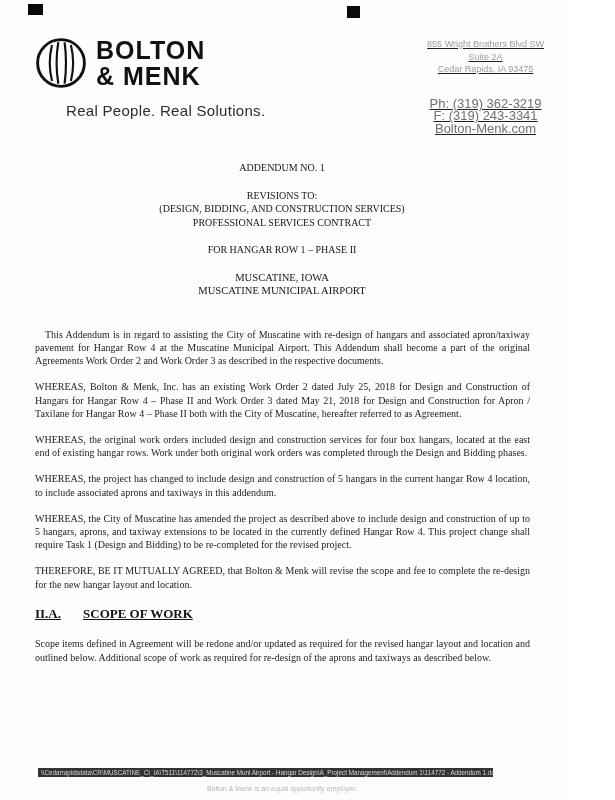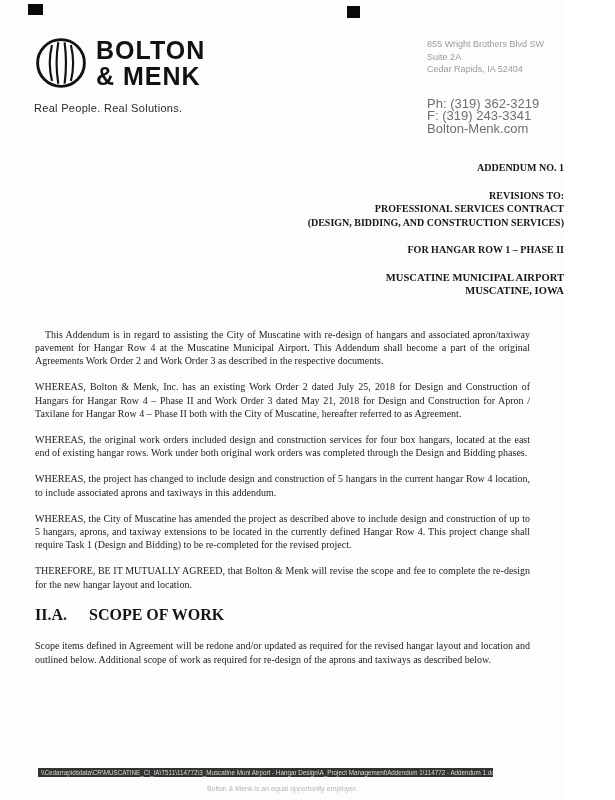--- a/index.html
+++ b/index.html
@@ -22,46 +22,47 @@
   
   .header {
     display: flex;
     justify-content: space-between;
     padding: 36px 20px 0 34px;
   }
   .brand { font-family: "Liberation Sans", sans-serif; }
   .brand-row { display: flex; align-items: center; gap: 8px; }
   .logo-mark { width: 54px; height: 54px; flex: 0 0 auto; }
   .brand-name { font-weight: bold; color: #111; line-height: 26px; font-size: 25px; letter-spacing: 1px; }
-  .tagline { margin-top: 12px; font-size: 11px; color: #2c2c2c; letter-spacing: 0.3px; }
-  .contact { text-align: left; font-family: "Liberation Sans", sans-serif; padding-top: 2px; }
+  .tagline { margin-top: 12px; font-size: 15px; color: #2c2c2c; letter-spacing: 0.3px; margin-left: 32px; }
+  .contact { text-align: center; font-family: "Liberation Sans", sans-serif; padding-top: 2px; text-decoration: underline; }
   .contact .addr { color: #9a9a9a; font-size: 9px; line-height: 12.5px; }
   .contact .phones { margin-top: 22px; color: #6f6f6f; font-size: 13px; line-height: 12.5px; }
 
   
-  .title-block { text-align: right; margin-top: 26px; font-weight: bold; }
+  .title-block { text-align: center; margin-top: 26px; font-weight: normal; }
   .tgroup { margin-bottom: 14px; }
   .tline { font-size: 10px; line-height: 13.5px; color: #161616; }
   .tline.big { font-size: 10.6px; }
 
   
   .body-text { padding: 6px 34px 0 35px; margin-top: 24px; }
   .para {
     font-size: 10px;
     line-height: 13.4px;
     text-align: justify;
     margin-bottom: 12.5px;
     color: #1c1c1c;
   }
   .para.indent { text-indent: 10px; }
   .section-heading {
     font-weight: bold;
-    font-size: 16px;
+    font-size: 13px;
     margin: 15px 0 15px 0;
     color: #141414;
+    text-decoration: underline;
   }
   .section-heading .num { margin-right: 22px; }
 
   
   .footer-pathbar {
     position: absolute;
     left: 38px;
     bottom: 23px;
     width: 455px;
     background: #333331;
@@ -107,45 +108,45 @@
           <div>&amp; MENK</div>
         </div>
       </div>
       <div class="tagline">Real People. Real Solutions.</div>
     </div>
 
     <div class="contact">
       <div class="addr">
         <div>855 Wright Brothers Blvd SW</div>
         <div>Suite 2A</div>
-        <div>Cedar Rapids, IA 52404</div>
+        <div>Cedar Rapids, IA 93475</div>
       </div>
       <div class="phones">
         <div>Ph: (319) 362-3219</div>
         <div>F: (319) 243-3341</div>
         <div>Bolton-Menk.com</div>
       </div>
     </div>
   </div>
 
   <div class="title-block">
     <div class="tgroup">
       <div class="tline">ADDENDUM NO. 1</div>
     </div>
     <div class="tgroup">
       <div class="tline">REVISIONS TO:</div>
+      <div class="tline">(DESIGN, BIDDING, AND CONSTRUCTION SERVICES)</div>
       <div class="tline">PROFESSIONAL SERVICES CONTRACT</div>
-      <div class="tline">(DESIGN, BIDDING, AND CONSTRUCTION SERVICES)</div>
     </div>
     <div class="tgroup">
       <div class="tline">FOR HANGAR ROW 1 – PHASE II</div>
     </div>
     <div class="tgroup">
+      <div class="tline big">MUSCATINE, IOWA</div>
       <div class="tline big">MUSCATINE MUNICIPAL AIRPORT</div>
-      <div class="tline big">MUSCATINE, IOWA</div>
     </div>
   </div>
 
   <div class="body-text">
     <p class="para indent">This Addendum is in regard to assisting the City of Muscatine with re-design of hangars and associated apron/taxiway pavement for Hangar Row 4 at the Muscatine Municipal Airport. This Addendum shall become a part of the original Agreements Work Order 2 and Work Order 3 as described in the respective documents.</p>
     <p class="para">WHEREAS, Bolton &amp; Menk, Inc. has an existing Work Order 2 dated July 25, 2018 for Design and Construction of Hangars for Hangar Row 4 – Phase II and Work Order 3 dated May 21, 2018 for Design and Construction for Apron / Taxilane for Hangar Row 4 – Phase II both with the City of Muscatine, hereafter referred to as Agreement.</p>
     <p class="para">WHEREAS, the original work orders included design and construction services for four box hangars, located at the east end of existing hangar rows.  Work under both original work orders was completed through the Design and Bidding phases.</p>
     <p class="para">WHEREAS, the project has changed to include design and construction of 5 hangars in the current hangar Row 4 location, to include associated aprons and taxiways in this addendum.</p>
     <p class="para">WHEREAS, the City of Muscatine has amended the project as described above to include design and construction of up to 5 hangars, aprons, and taxiway extensions to be located in the currently defined Hangar Row 4.  This project change shall require Task 1 (Design and Bidding) to be re-completed for the revised project.</p>
     <p class="para">THEREFORE, BE IT MUTUALLY AGREED, that Bolton &amp; Menk will revise the scope and fee to complete the re-design for the new hangar layout and location.</p>

